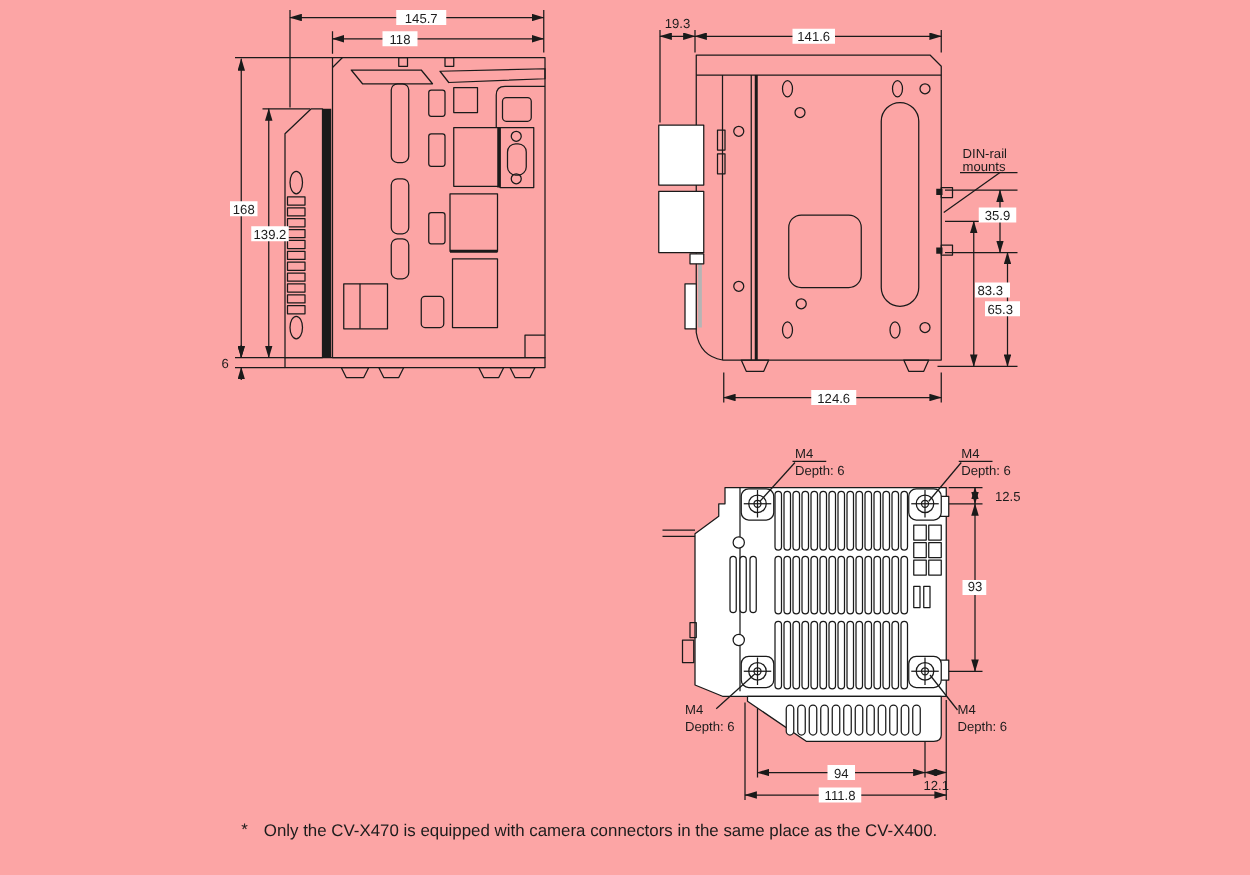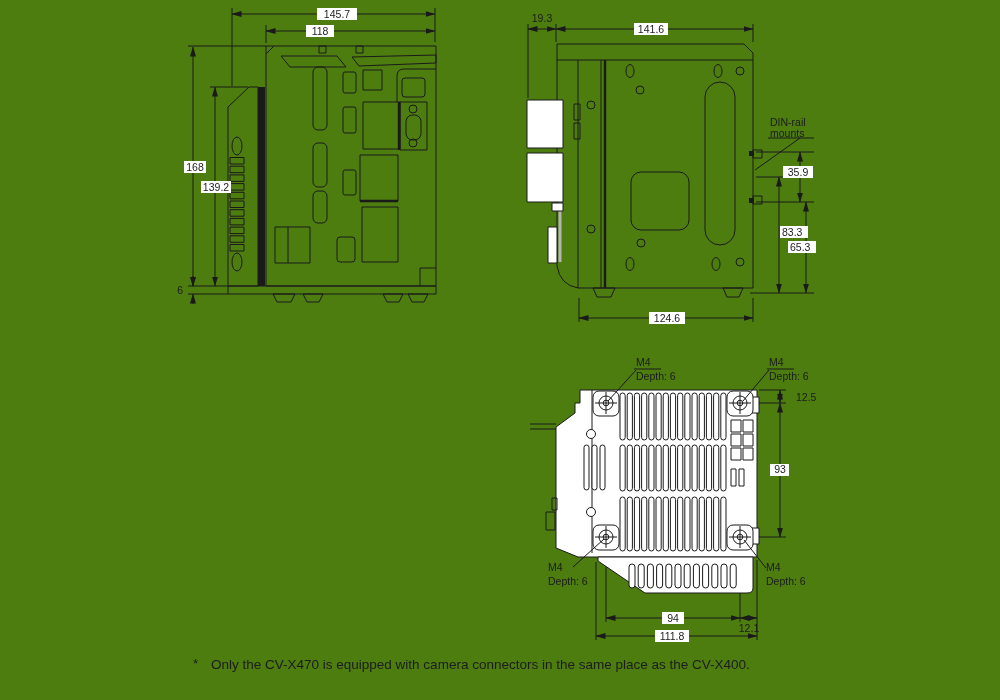--- a/index.html
+++ b/index.html
@@ -1,16 +1,16 @@
 <!DOCTYPE html>
 <html><head>
 <meta charset="utf-8">
 <style>
   html,body{margin:0;padding:0;background:#fff;}
-  #stage{position:relative;width:1000px;height:700px;background:#4d7c0f;overflow:hidden;}
+  #stage{position:relative;width:1000px;height:700px;background:#fca5a5;overflow:hidden;}
   svg{display:block;}
   .ln{fill:none;stroke:#1a1a1a;stroke-width:1;stroke-linejoin:round;stroke-linecap:butt;}
   .w{fill:#fff;stroke:#1a1a1a;stroke-width:1;stroke-linejoin:round;}
   .blk{fill:#1a1a1a;stroke:none;}
   .thk{stroke-width:2.4;}
   .gray{stroke:#b5b5b5;stroke-width:3;fill:none;}
   .bg{fill:#fff;stroke:none;}
   text{font-family:"Liberation Sans","DejaVu Sans",sans-serif;fill:#1c1c1c;}
   .t{font-size:10.5px;}
   .tm{text-anchor:middle;}

